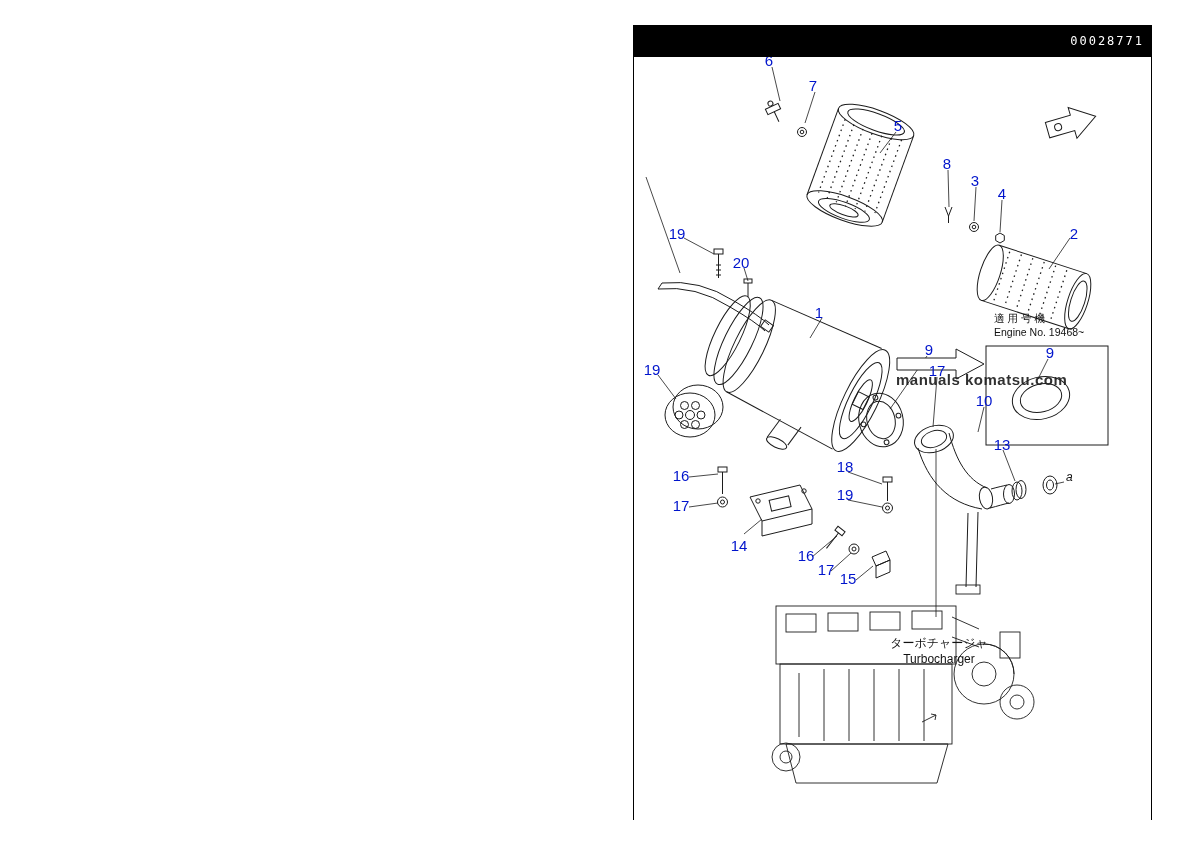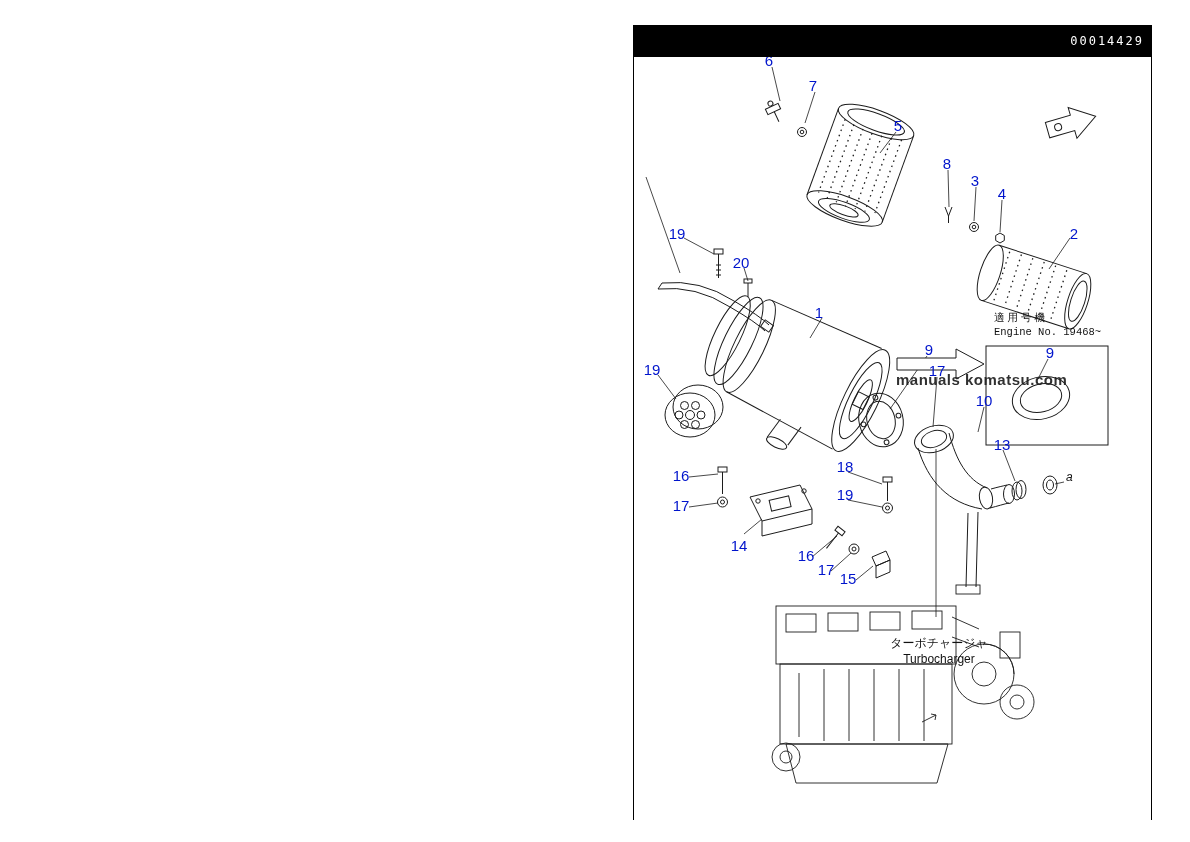--- a/index.html
+++ b/index.html
@@ -24,39 +24,39 @@
                   border-left:1px solid #000; border-right:1px solid #000; overflow:hidden; }
   svg.art { position:absolute; left:0; top:0; }
 
   .co { position:absolute; transform:translate(-50%,-50%); color:#0014cc;
         font-size:15px; line-height:1; white-space:nowrap; }
 
   .watermark { position:absolute; left:262px; top:314px; font-size:15px;
                font-weight:bold; color:#1f1f1f; letter-spacing:0.5px; opacity:0.92; }
 
   .engine-note { position:absolute; left:360px; top:255px; color:#111;
-                 font-size:10.5px; line-height:1.3;font-family:Liberation Mono, monospace; }
+                 font-size:10.5px; line-height:1.3; }
   .engine-note .jp { letter-spacing:3px; }
 
   .turbo-label { position:absolute; left:250px; top:578px; width:110px;
                  text-align:center; color:#111; font-size:12px; line-height:1.35; }
 
   .ref-a { position:absolute; left:432px; top:413px; color:#111;
            font-size:12px; font-style:italic; }
 </style>
 </head>
 <body>
 
 <div class="page">
 
 
   <div class="diagram-panel">
 
     <div class="diagram-header">
-      <span class="figure-code">00014429</span>
+      <span class="figure-code">00028771</span>
     </div>
 
     <div class="diagram-body">
 
       <svg class="art" width="519" height="763" viewBox="0 0 519 763">
         <g stroke="#1c1c1c" stroke-width="1" fill="none">
 
           <g stroke-width="0.8">
             <line x1="138" y1="10" x2="146" y2="44"></line>
             <line x1="181" y1="35" x2="171" y2="66"></line>

